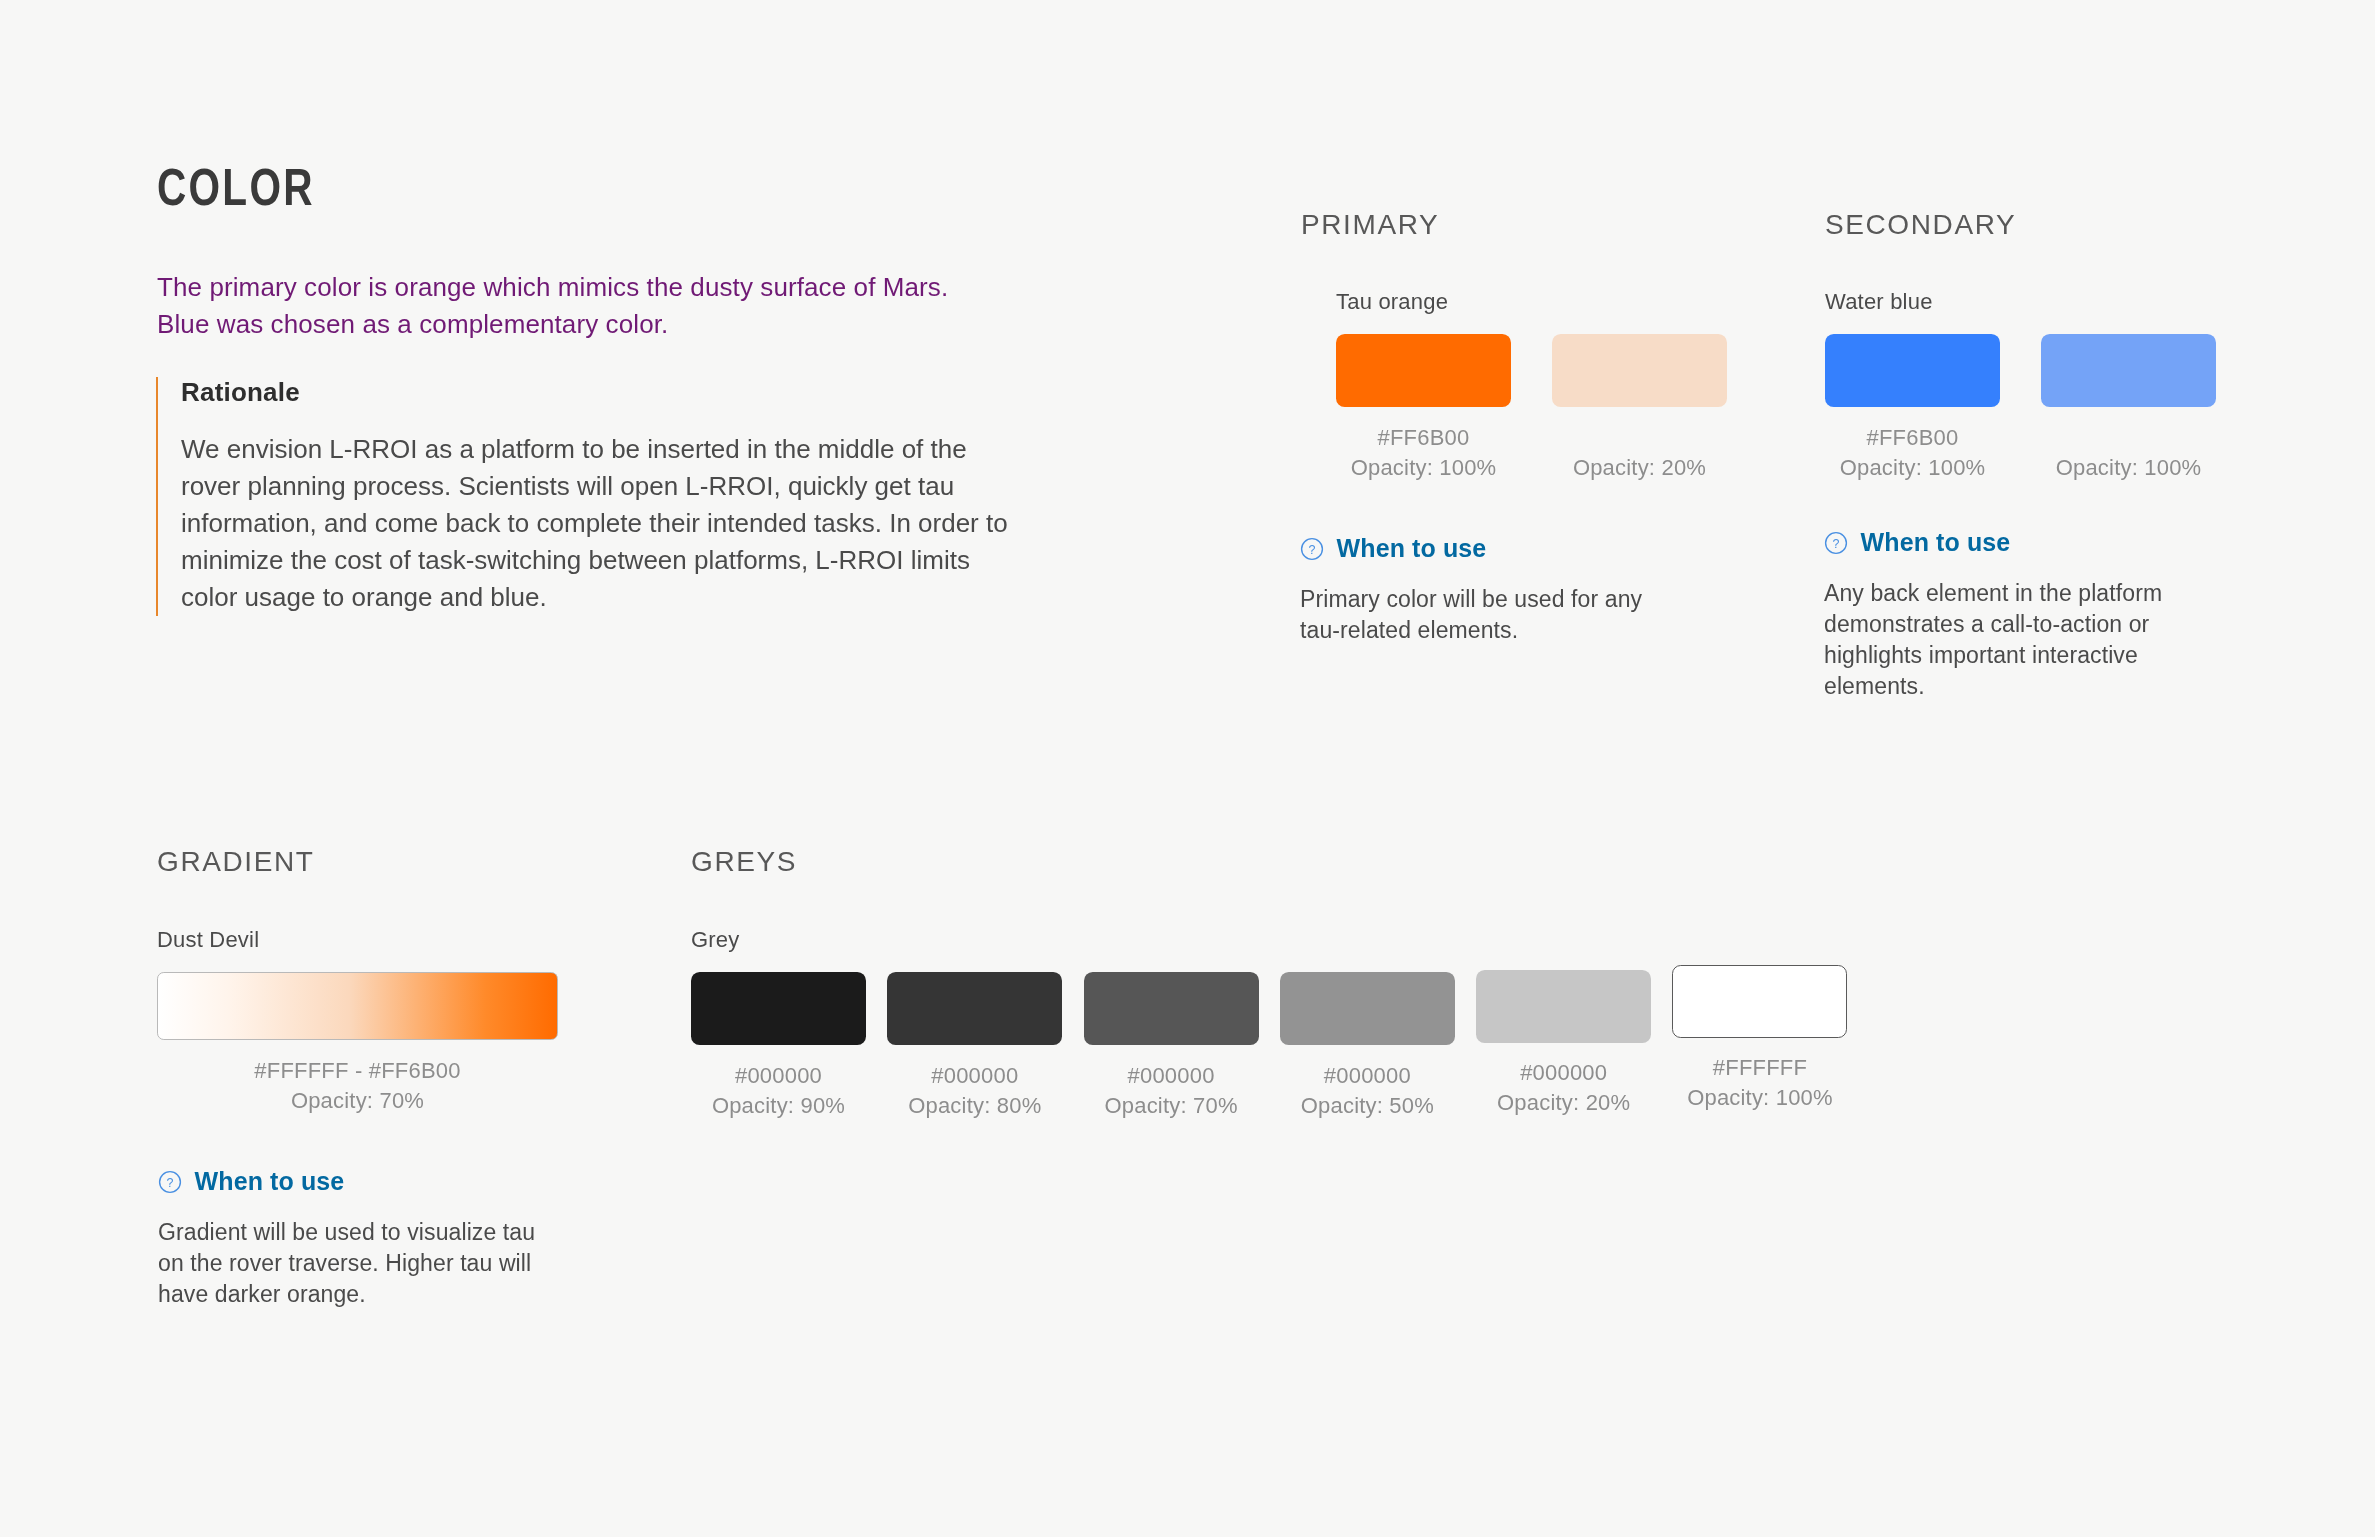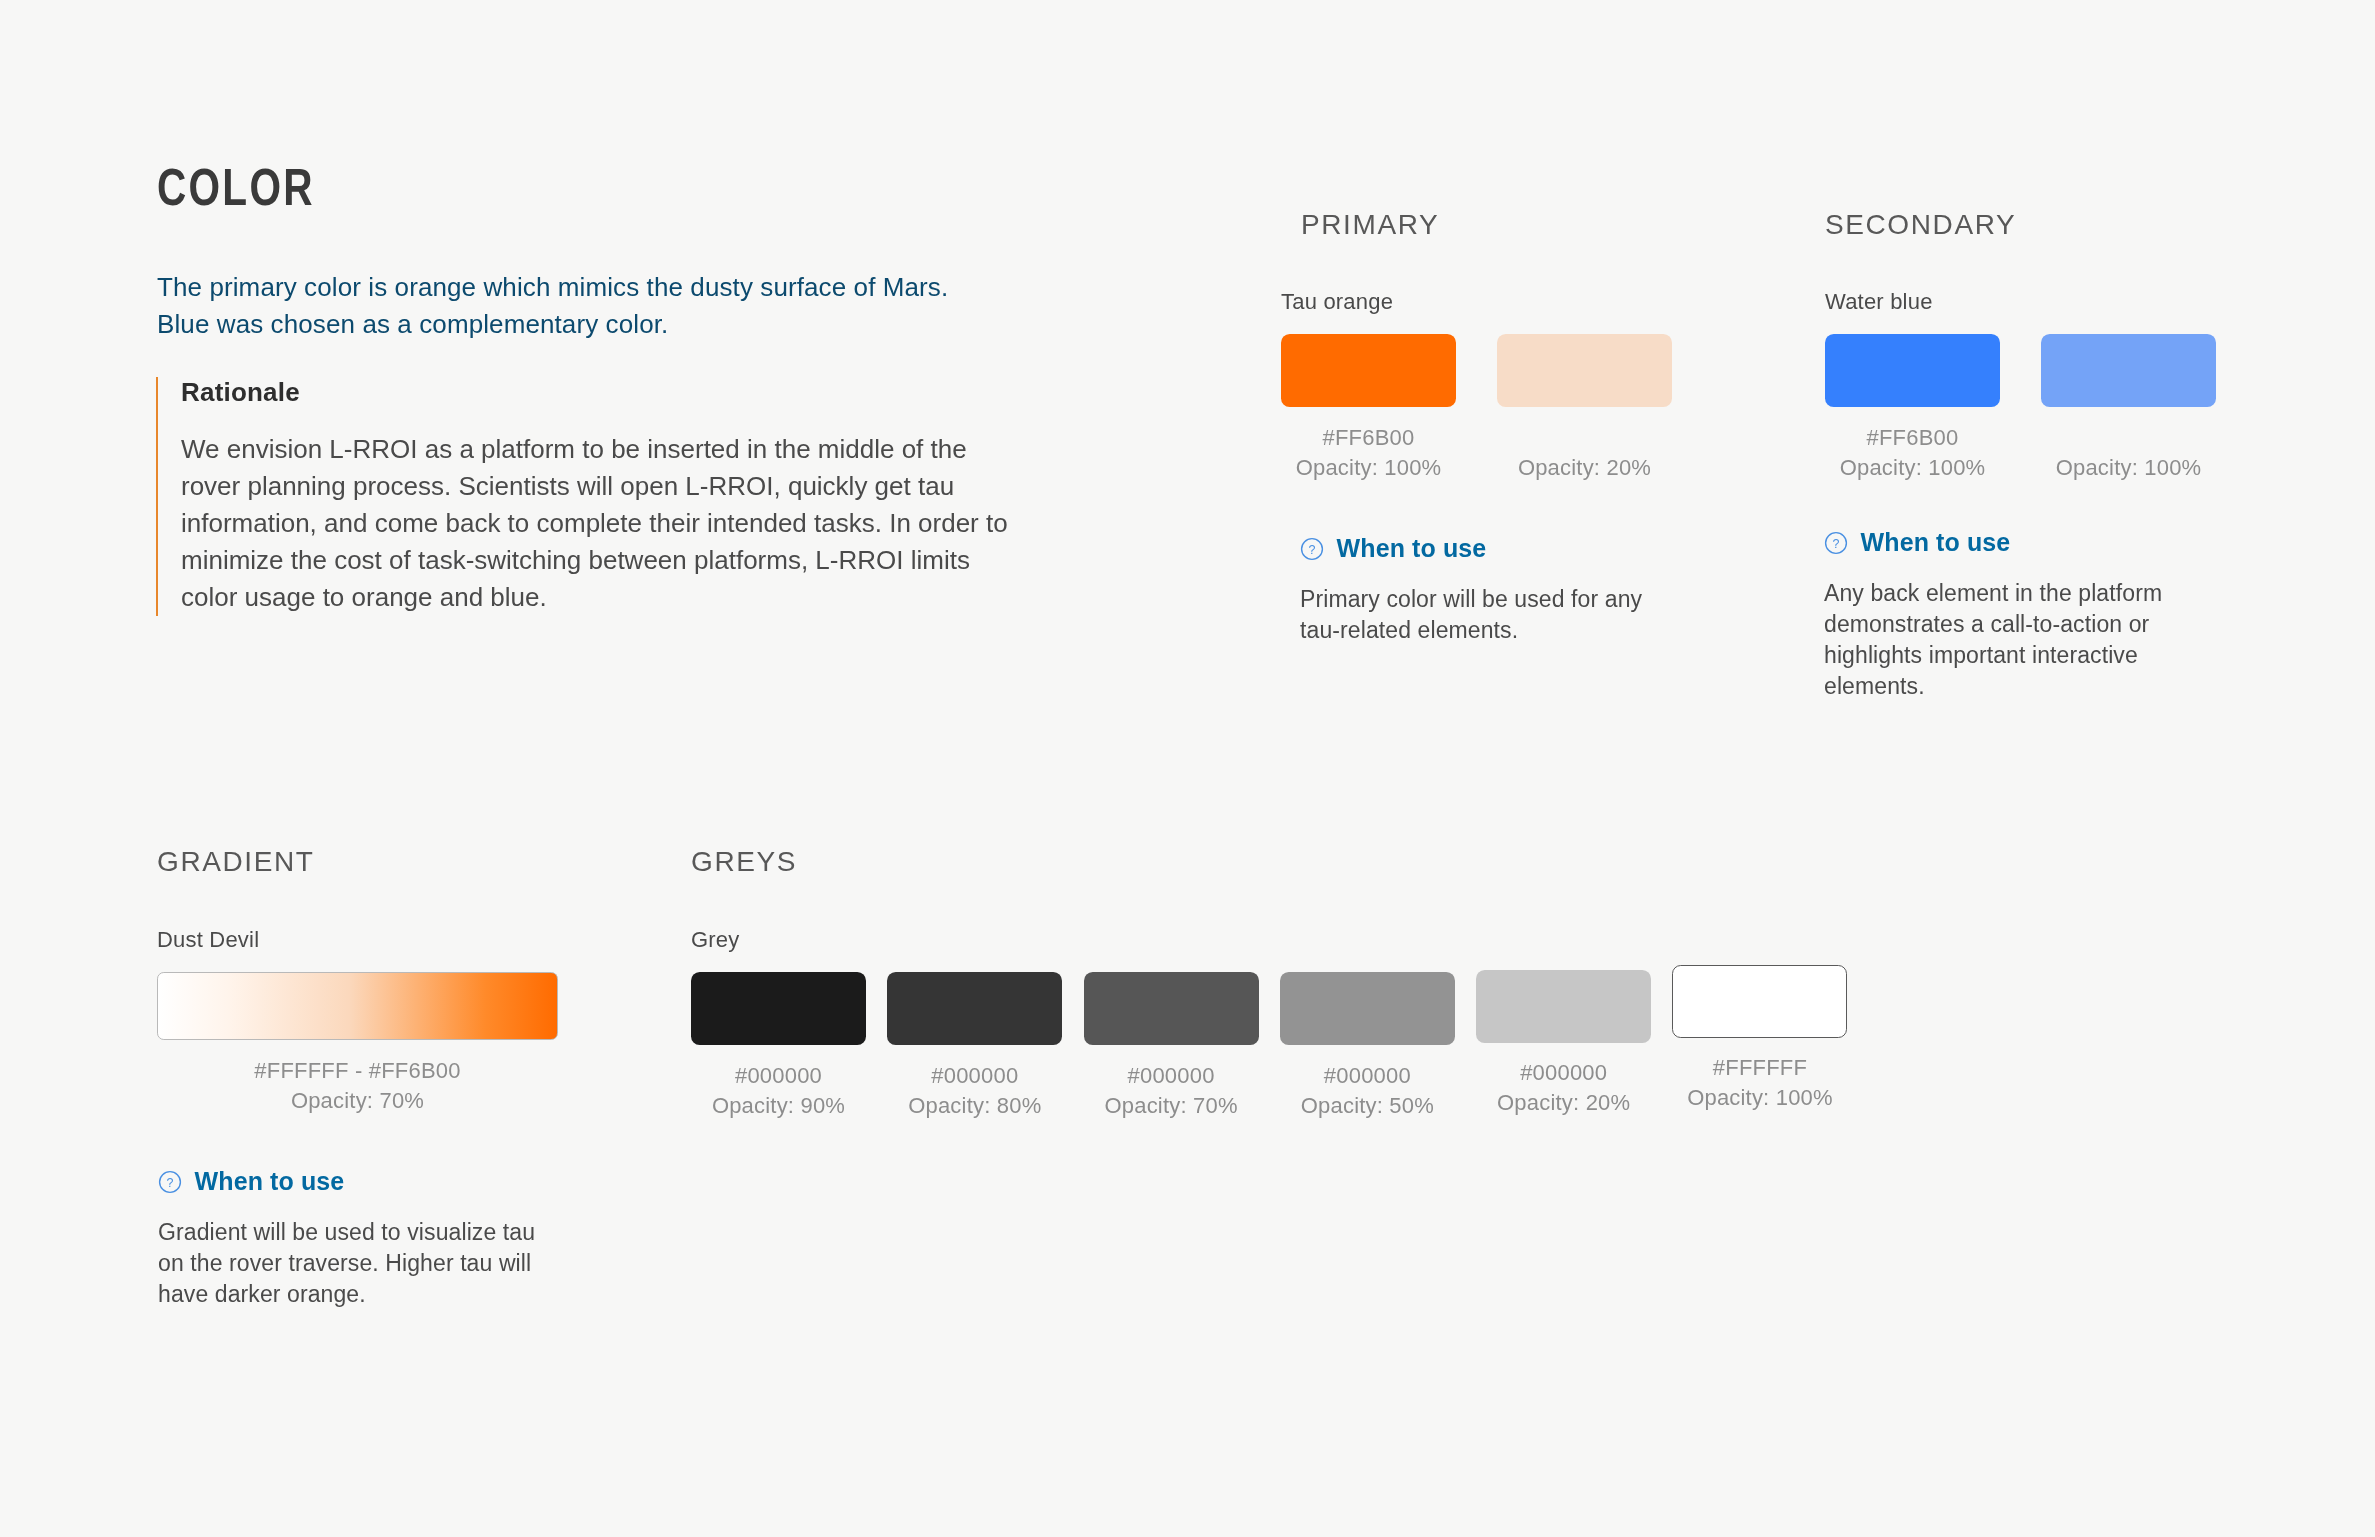--- a/index.html
+++ b/index.html
@@ -23,21 +23,21 @@
     color: #3A3A3A;
     transform: scaleX(0.78);
     transform-origin: left center;
   }
   .intro {
     position: absolute;
     left: 157px; top: 269px;
     width: 805px;
     font-size: 26px;
     line-height: 37px;
-    color: #0c4a6e;
+    color: #701a75;
     letter-spacing: 0.1px;
   }
 
   
   .rationale {
     position: absolute;
     left: 156px; top: 377px;
     width: 873px;
     border-left: 2.9px solid #E8872B;
     padding-left: 23px;
@@ -129,21 +129,21 @@
   <div class="page-title">COLOR</div>
   <div class="intro">The primary color is orange which mimics the dusty surface of Mars. Blue was chosen as a complementary color.</div>
 
   <div class="rationale">
     <div class="rationale-title">Rationale</div>
     <div class="rationale-body">We envision L-RROI as a platform to be inserted in the middle of the rover planning process. Scientists will open L-RROI, quickly get tau information, and come back to complete their intended tasks. In order to minimize the cost of task-switching between platforms, L-RROI limits color usage to orange and blue.</div>
   </div>
 
   <div class="section-head" style="left:1301px; top:209px;">PRIMARY</div>
 
-  <div class="swatch-group" style="left:1281px; top:289px;">
+  <div class="swatch-group" style="left:1336px; top:289px;">
     <div class="swatch-name">Tau orange</div>
     <div class="swatch-row">
       <div class="swatch-cell" style="margin-right:41px;">
         <div class="chip" style="background:#FF6B00;"></div>
         <div class="chip-meta">
           <div>#FF6B00</div>
           <div>Opacity: 100%</div>
         </div>
       </div>
       <div class="swatch-cell">

